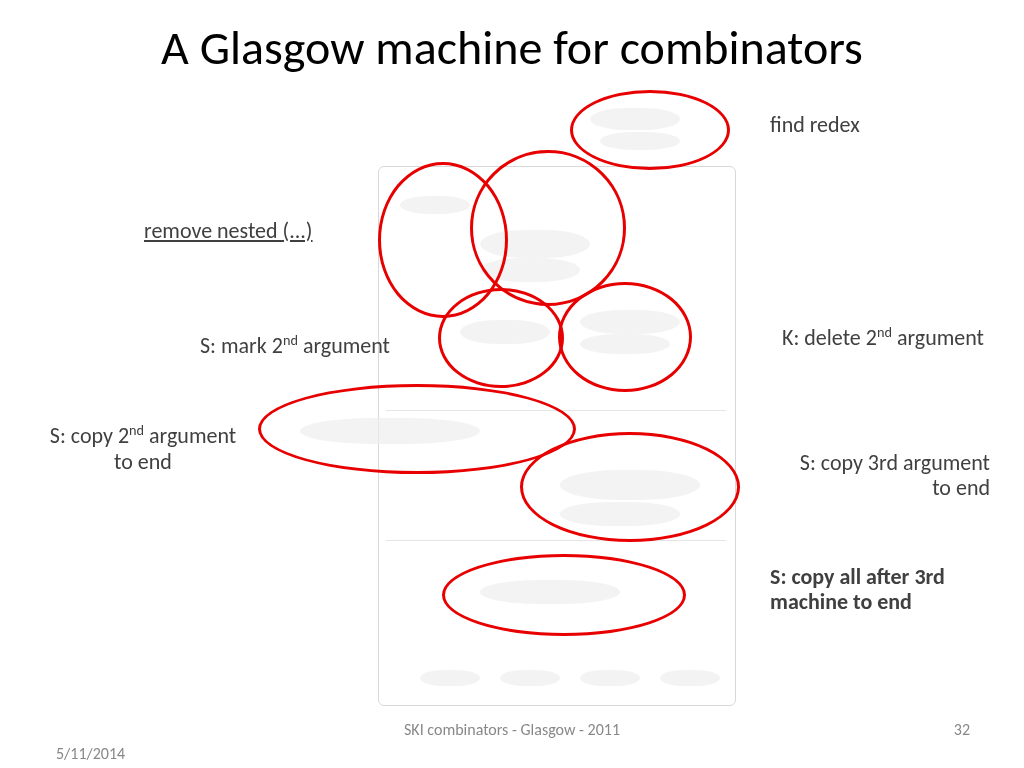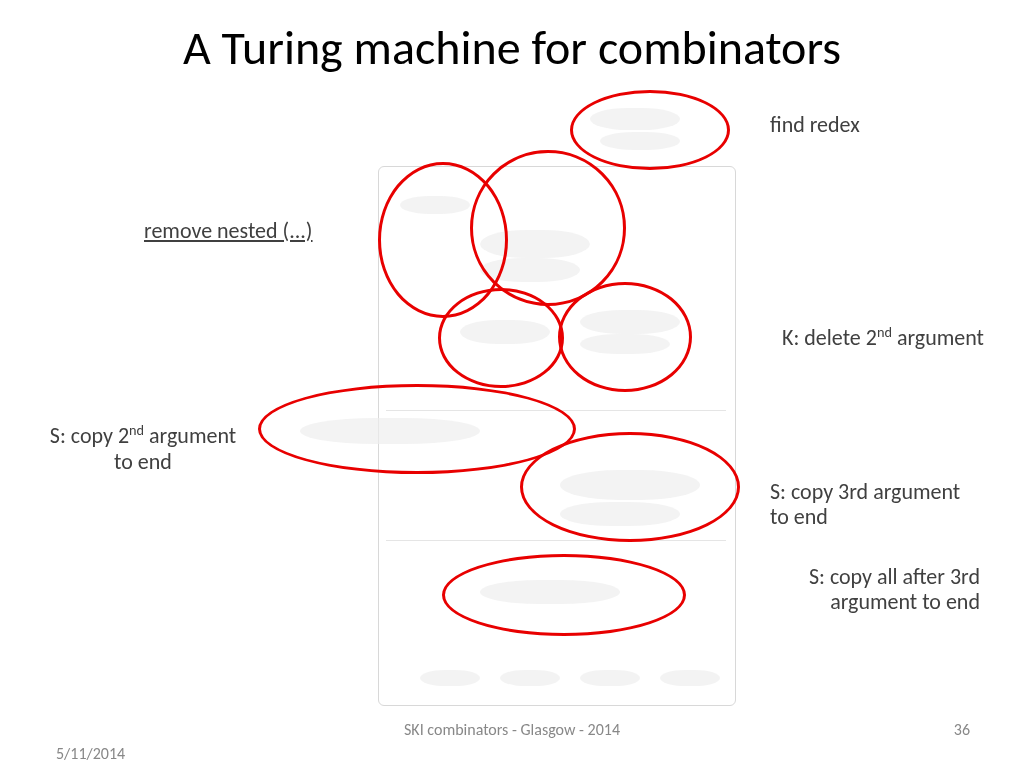--- a/index.html
+++ b/index.html
@@ -16,21 +16,21 @@
   
   .bgframe { position: absolute; border: 1px solid #d8d8d8; border-radius: 6px; }
   .bgblob  { position: absolute; background: #eeeeee; border-radius: 50% / 60%; opacity: 0.7; }
   .bgline  { position: absolute; background: #e5e5e5; height: 1px; }
 </style>
 </head>
 <body>
 
 <div class="slide">
 
-  <div class="title">A Turing machine for combinators</div>
+  <div class="title">A Glasgow machine for combinators</div>
 
   <div class="bgframe" style="left:378px; top:166px; width:358px; height:540px;"></div>
   <div class="bgblob" style="left:590px; top:108px; width:90px; height:22px;"></div>
   <div class="bgblob" style="left:600px; top:132px; width:80px; height:18px;"></div>
   <div class="bgblob" style="left:400px; top:196px; width:70px; height:18px;"></div>
   <div class="bgblob" style="left:480px; top:230px; width:110px; height:28px;"></div>
   <div class="bgblob" style="left:480px; top:258px; width:100px; height:24px;"></div>
   <div class="bgblob" style="left:460px; top:320px; width:90px; height:24px;"></div>
   <div class="bgblob" style="left:580px; top:310px; width:100px; height:24px;"></div>
   <div class="bgblob" style="left:580px; top:334px; width:90px; height:20px;"></div>
@@ -52,39 +52,42 @@
   <div class="ring" style="left:558px; top:282px; width:134px; height:110px;"></div>
   <div class="ring" style="left:258px; top:384px; width:318px; height:90px;"></div>
   <div class="ring" style="left:520px; top:432px; width:220px; height:110px;"></div>
   <div class="ring" style="left:442px; top:554px; width:244px; height:82px;"></div>
 
   <div class="label" style="left:770px; top:112px;">find redex</div>
 
   <div class="label" style="left:144px; top:218px;text-decoration:underline;">remove nested (...)</div>
 
 
+  <div class="label" style="left:200px; top:332px;">
+    <span>S: mark 2</span><sup>nd</sup><span> argument</span>
+  </div>
 
   <div class="label" style="left:740px; top:324px;margin-left:42px;">
     <span>K: delete 2</span><sup>nd</sup><span> argument</span>
   </div>
 
   <div class="label" style="left:38px; top:422px; text-align:center; width:210px;">
     <span>S: copy 2</span><sup>nd</sup><span> argument</span><br>
     <span>to end</span>
   </div>
 
-  <div class="label" style="left:770px; top:479px; text-align:left; width:220px;">
+  <div class="label" style="left:770px; top:450px; text-align:right; width:220px;">
     <span>S: copy 3rd argument</span><br>
     <span>to end</span>
   </div>
 
-  <div class="label" style="left:770px; top:564px; text-align:right; width:210px;">
+  <div class="label" style="left:770px; top:564px; text-align:left; width:210px;font-weight:bold;">
     <span>S: copy all after 3rd</span><br>
-    <span>argument to end</span>
+    <span>machine to end</span>
   </div>
 
   <div class="footer">
     <span class="date">5/11/2014</span>
-    <span class="mid">SKI combinators - Glasgow - 2014</span>
-    <span class="num">36</span>
+    <span class="mid">SKI combinators - Glasgow - 2011</span>
+    <span class="num">32</span>
   </div>
 
 </div>
 
 </body></html>

